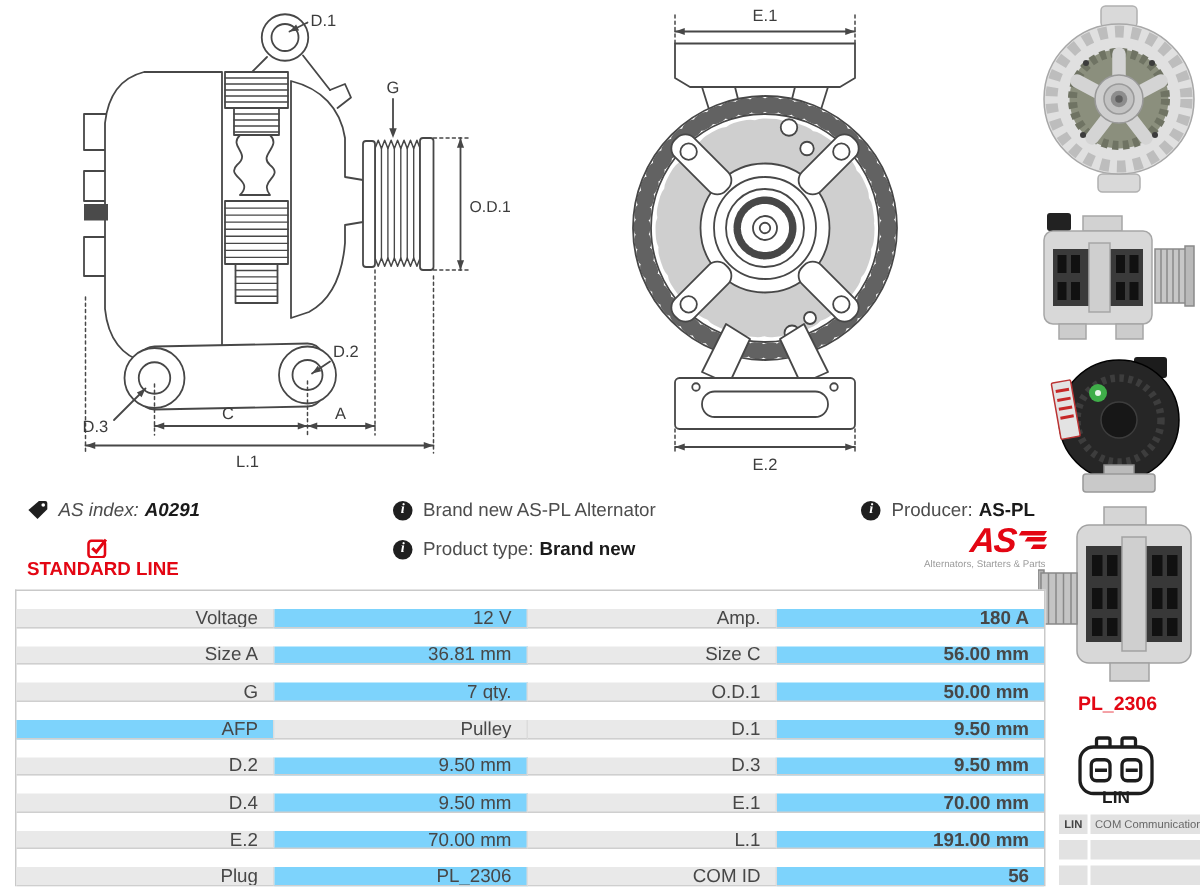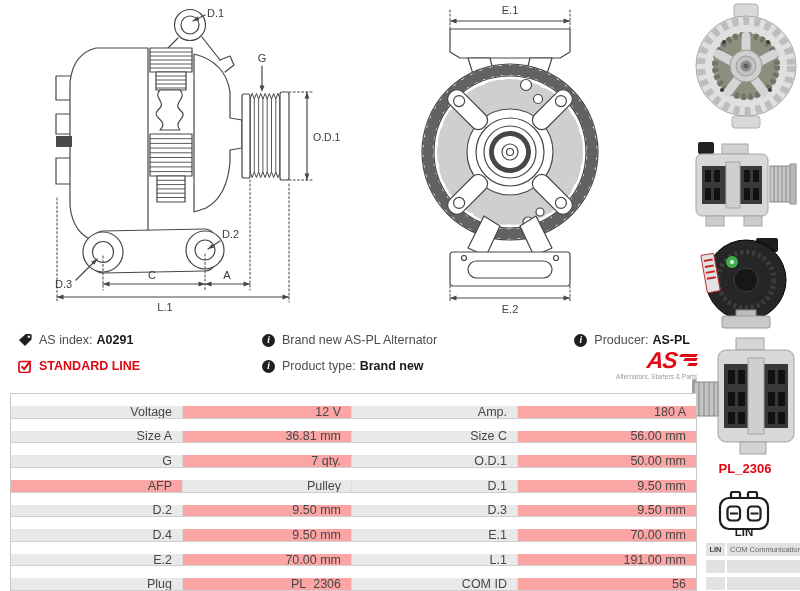--- a/index.html
+++ b/index.html
@@ -28,22 +28,22 @@
 
   
   .inforow{display:flex;align-items:center;height:16px;font-size:12.5px;color:#4d4d4d;white-space:nowrap;}
   .inforow b{color:#1a1a1a;margin-left:4px;}
   .ic{flex:none;margin-right:7px;display:inline-block;}
   .info-ic{width:13px;height:13px;border-radius:50%;background:#1f1f1f;color:#fff;
            text-align:center;line-height:13px;font-size:9.5px;font-weight:bold;
            font-family:"Liberation Serif",serif;font-style:italic;}
   .info-ic::before{content:"i";}
   .line-red{color:var(--accent-red,#e30613);font-weight:bold;cursor:pointer;}
-  .pos-idx{left:18px;top:332px;}
-  .pos-line{left:18px;top:358px;}
+  .pos-idx{left:18px;top:332px;font-style:italic;}
+  .pos-line{left:18px;top:358px;flex-direction:column;}
   .pos-desc{left:262px;top:332px;}
   .pos-type{left:262px;top:358px;justify-content:flex-end;}
   .pos-prod{right:110px;top:332px;}
 
   
   .as-logo{right:103px;top:348px;text-align:right;cursor:pointer;}
   .as-logo-mark{display:flex;align-items:center;justify-content:flex-end;height:24px;}
   .as-logo-as{color:var(--accent-red,#e30613);font-weight:bold;font-style:italic;
               font-size:23px;letter-spacing:-1px;line-height:22px;display:inline-block;transform:skewX(-6deg);}
   .as-logo-stripes{display:inline-block;margin-left:3px;}
@@ -56,22 +56,22 @@
 
   
   .spec-table{left:10px;top:393px;width:687px;height:198px;display:grid;
               grid-template-columns:172px 169px 166px 1fr;grid-template-rows:repeat(8,1fr);
               border:1px solid #c9c9c9;border-bottom:none;background:#fff;box-sizing:border-box;
               font-size:12.5px;color:#474747;}
   .cell{display:flex;align-items:center;justify-content:flex-end;padding-right:10px;
         border-bottom:1px solid var(--table-row-line,#cfcfcf);border-right:1px solid #dcdcdc;
         overflow:hidden;white-space:nowrap;margin-top:12px;}
   .cell.lbl{background:var(--table-label-bg,#e9e9e9);}
-  .cell.val{background:#fca5a5;}
-  .cell.last{border-right:none;}
+  .cell.val{background:#7dd3fc;}
+  .cell.last{border-right:none;font-weight:bold;}
 </style>
 </head>
 <body>
 
 <svg class="abs diag-side" width="360" height="315" viewBox="0 0 360 315">
   <g fill="none" stroke="#474747" stroke-width="1.2" stroke-linejoin="round" stroke-linecap="round">
 
     <g>
       <circle cx="190" cy="25" r="15.5" fill="#fff"></circle>
       <circle cx="190" cy="25" r="9"></circle>

